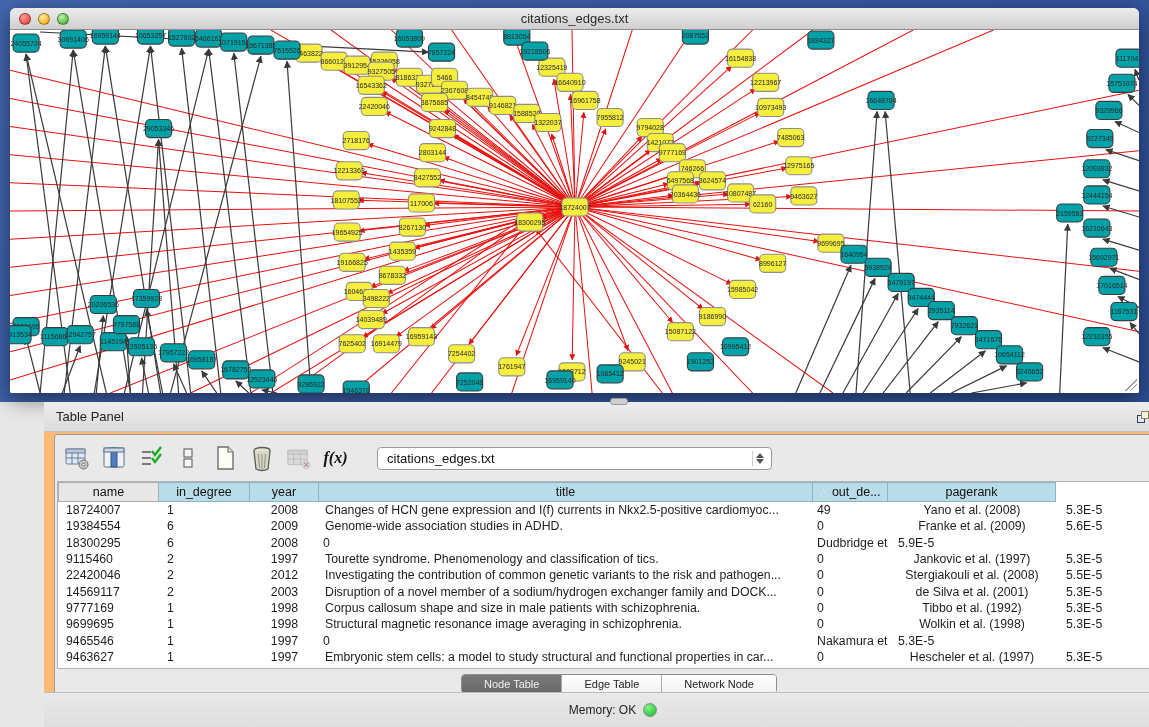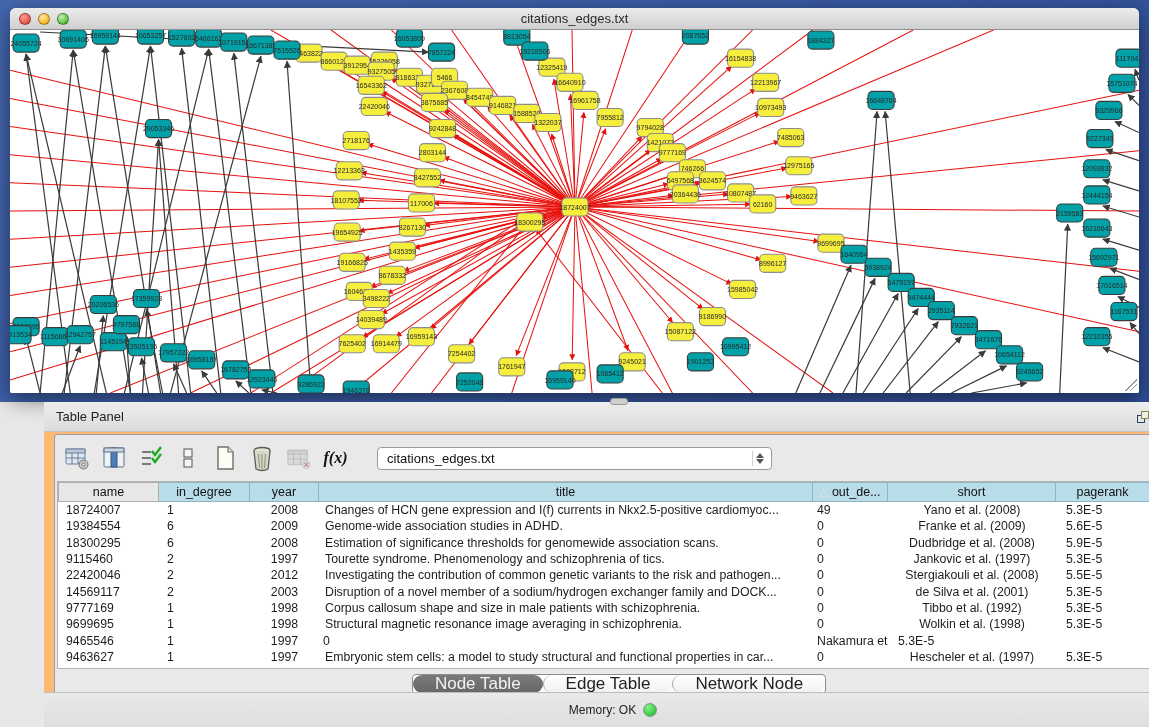--- a/index.html
+++ b/index.html
@@ -58,21 +58,21 @@
   .td.c2 { text-align:center; }
   .td.c3 { padding-left:6px; }
   .td.c5 { text-align:center; }
   .td.c6 { padding-left:10px; }
   .vscroll { position:absolute; top:20px; right:0; bottom:0; width:13px; background:#f4f4f4; border-left:1px solid #cfcfcf; }
   .vthumb { position:absolute; top:2px; left:1.5px; width:9px; height:56px; background:linear-gradient(90deg,#c2c2c2,#a8a8a8); border-radius:5px; }
 
   
   .tabstrip { flex:0 0 30px; display:flex; align-items:center; justify-content:center; }
   .seg { display:flex; height:20px; border:1px solid #8e8e8e; border-radius:4px; overflow:hidden; background:#fdfdfd; box-shadow:0 1px 0 rgba(255,255,255,.7); }
-  .seg .tab { padding:0 22px; display:flex; align-items:center; font-size:17px; color:#222; border-left:1px solid #aaa; background:linear-gradient(#ffffff,#f1f1f1);border-radius:9px; }
+  .seg .tab { padding:0 22px; display:flex; align-items:center; font-size:11px; color:#222; border-left:1px solid #aaa; background:linear-gradient(#ffffff,#f1f1f1); }
   .seg .tab:first-child { border-left:none; }
   .seg .tab.sel { background:linear-gradient(#7a7a7a,#676767); color:#f3f3f3; }
 
   
   .status-bar { position:absolute; left:0; right:0; bottom:0; height:35px; background:linear-gradient(#e9e9e9,#dedede); border-top:1px solid #bdbdbd; display:flex; align-items:center; justify-content:center; padding-right:11px; gap:7px; }
   .mem-label { font-size:12px; color:#222; }
   .mem-dot { width:14px; height:14px; border-radius:50%; background:radial-gradient(circle at 35% 30%, #8af08a, #35cf44 65%, #23a332); border:1px solid #8f8f8f; }
 </style>
 </head>
 <body>
@@ -848,23 +848,20 @@
             <span>year</span>
           </div>
           <div class="th">
             <span>title</span>
           </div>
           <div class="th">
             <span class="sort">△</span>
             <span>out_de...</span>
           </div>
           <div class="th">
-            <span>short</span>
-          </div>
-          <div class="th">
             <span>pagerank</span>
           </div>
         </div>
       <div class="tbody" id="tbody">
           <div class="tr">
             <div class="td c0">18724007</div>
             <div class="td c1">1</div>
             <div class="td c2">2008</div>
             <div class="td c3">Changes of HCN gene expression and I(f) currents in Nkx2.5-positive cardiomyoc...</div>
             <div class="td c4">49</div>
@@ -877,30 +874,29 @@
             <div class="td c2">2009</div>
             <div class="td c3">Genome-wide association studies in ADHD.</div>
             <div class="td c4">0</div>
             <div class="td c5">Franke et al. (2009)</div>
             <div class="td c6">5.6E-5</div>
           </div>
           <div class="tr">
             <div class="td c0">18300295</div>
             <div class="td c1">6</div>
             <div class="td c2">2008</div>
-            <div class="td c3">Estimation of significance thresholds for genomewide association scans.</div>
             <div class="td c4">0</div>
             <div class="td c5">Dudbridge et al. (2008)</div>
             <div class="td c6">5.9E-5</div>
           </div>
           <div class="tr">
             <div class="td c0">9115460</div>
             <div class="td c1">2</div>
             <div class="td c2">1997</div>
-            <div class="td c3">Tourette syndrome. Phenomenology and schizophrenia of tics.</div>
+            <div class="td c3">Tourette syndrome. Phenomenology and classification of tics.</div>
             <div class="td c4">0</div>
             <div class="td c5">Jankovic et al. (1997)</div>
             <div class="td c6">5.3E-5</div>
           </div>
           <div class="tr">
             <div class="td c0">22420046</div>
             <div class="td c1">2</div>
             <div class="td c2">2012</div>
             <div class="td c3">Investigating the contribution of common genetic variants to the risk and pathogen...</div>
             <div class="td c4">0</div>

